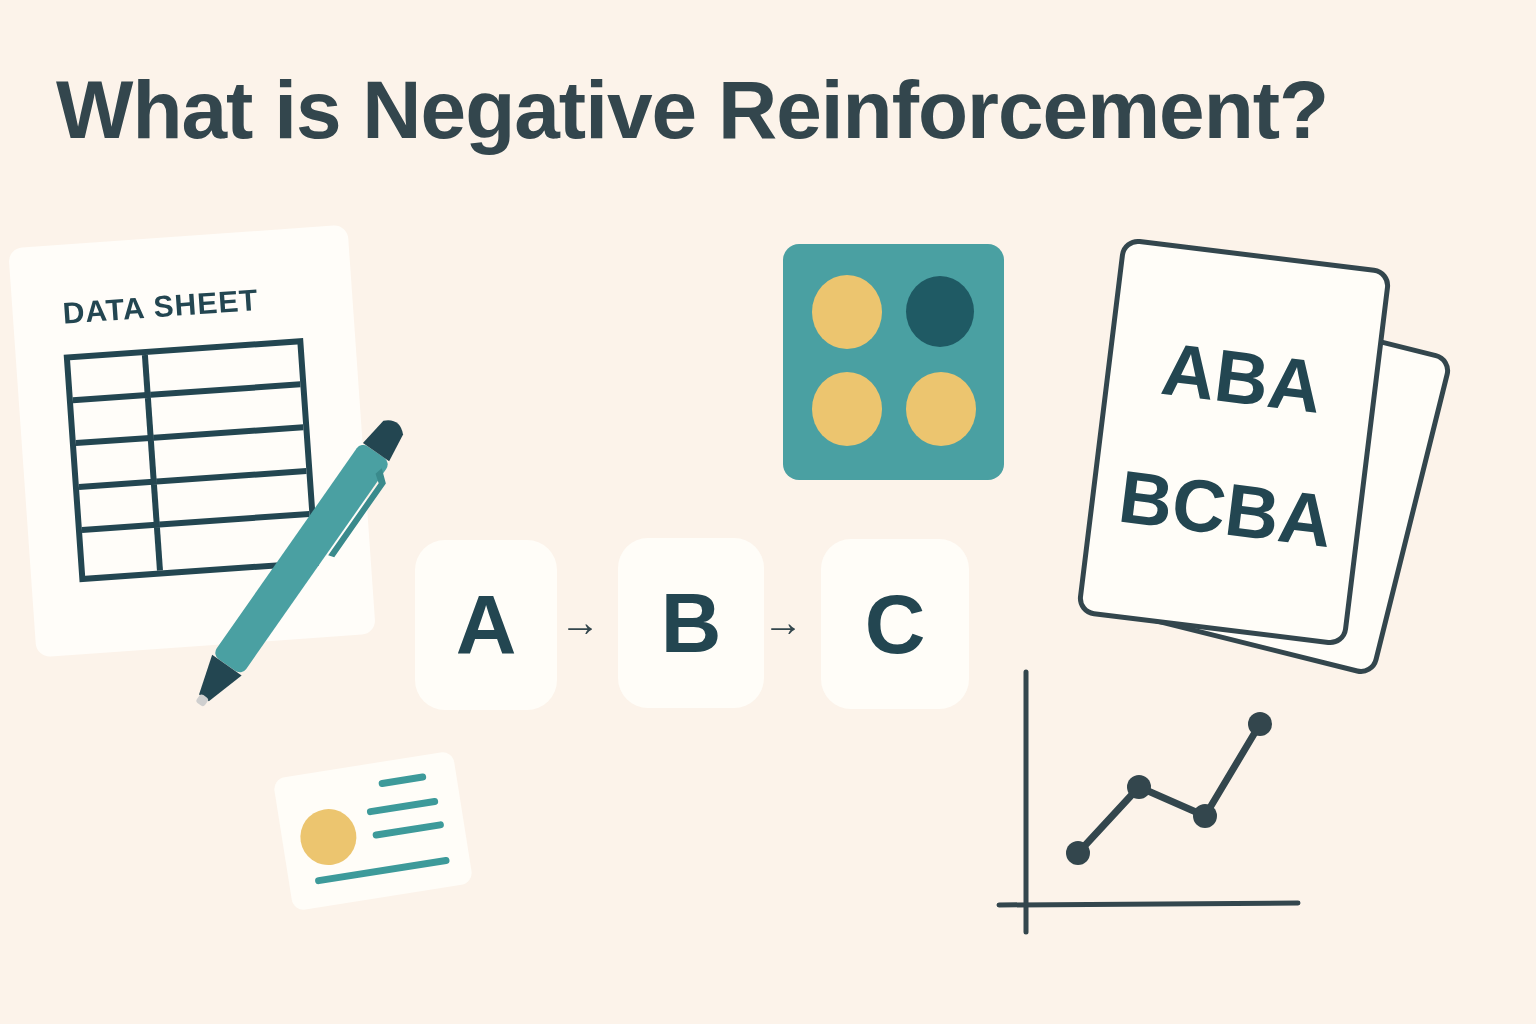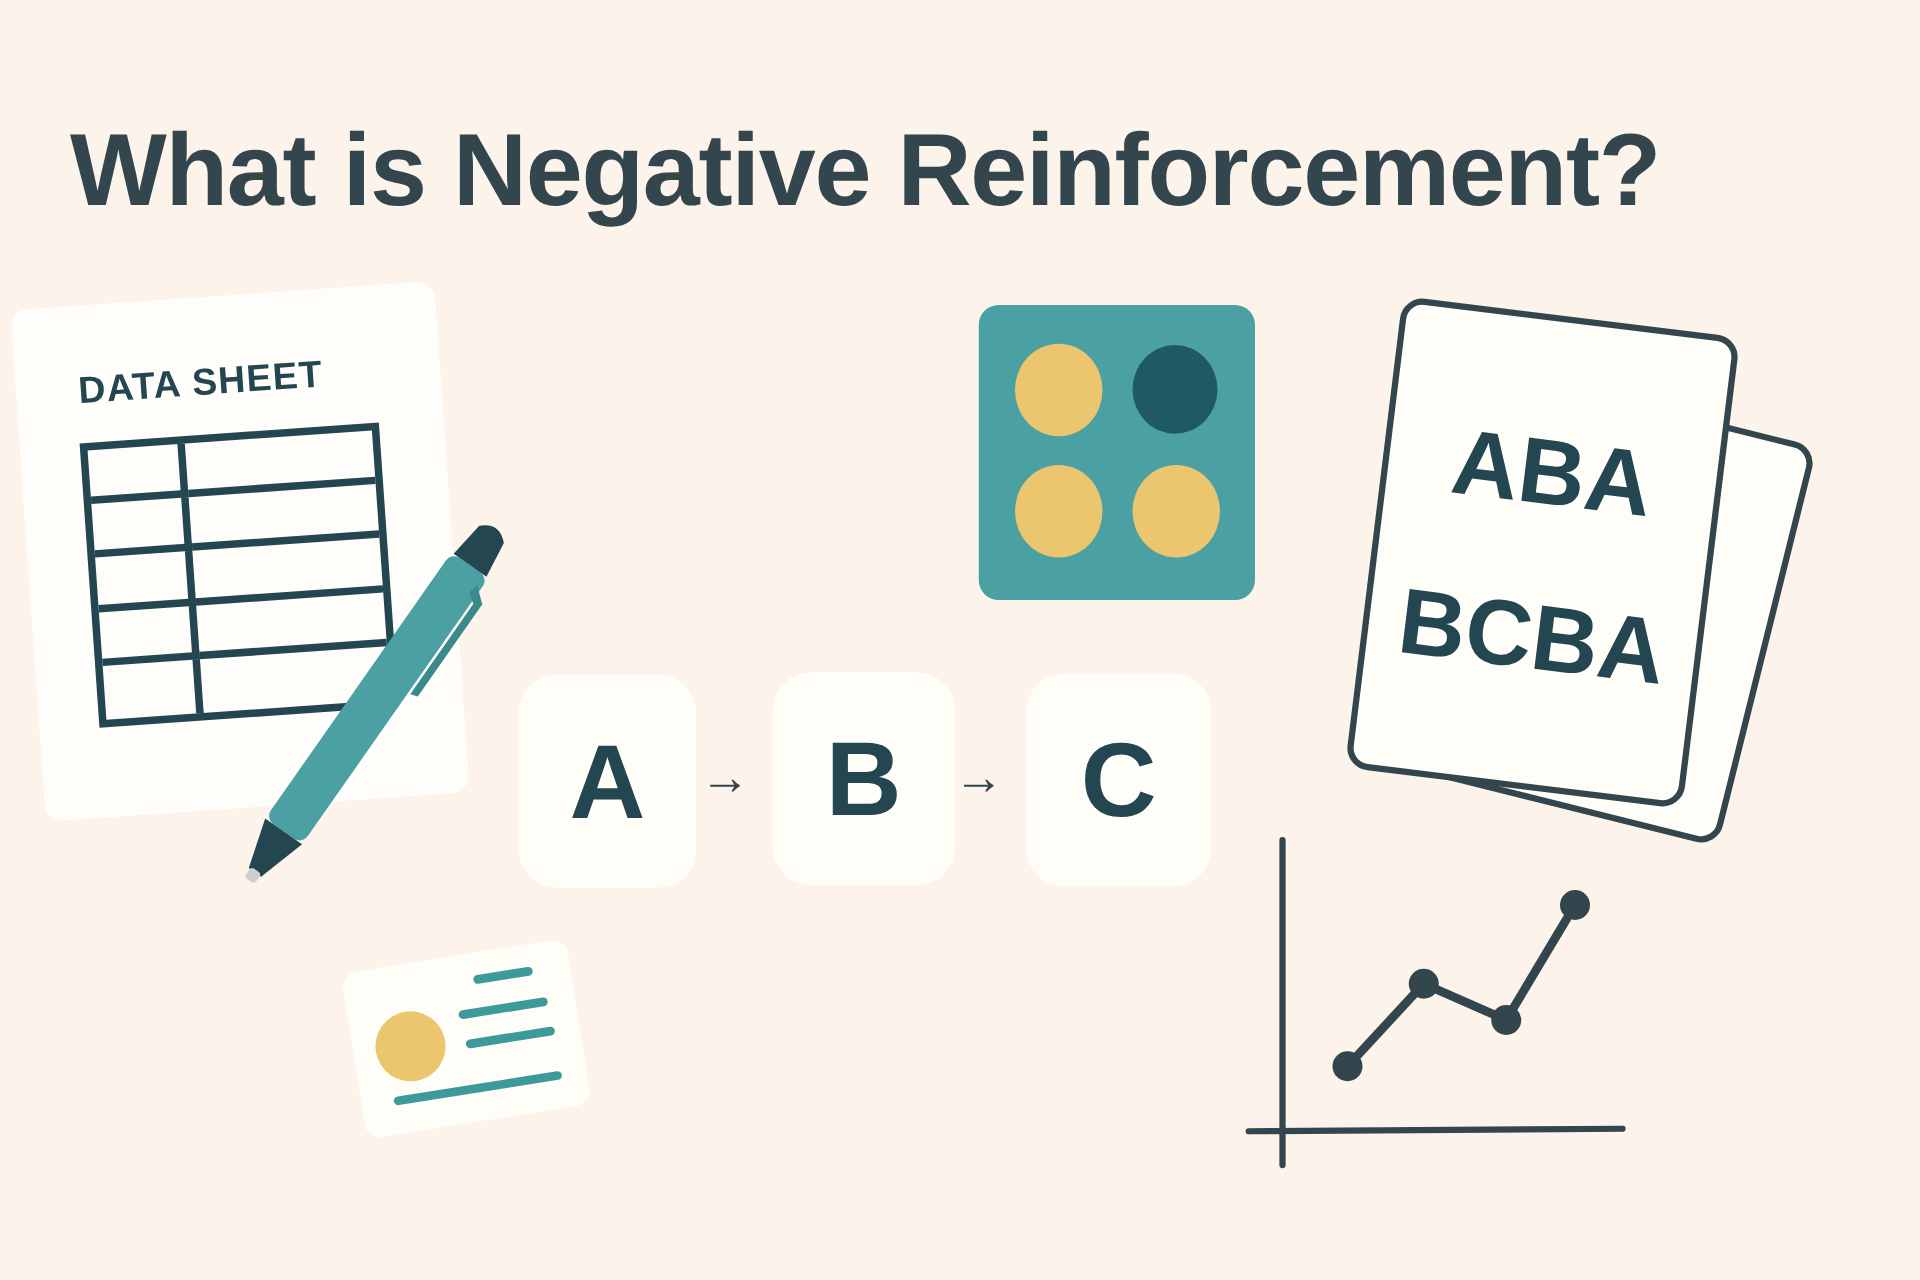--- a/index.html
+++ b/index.html
@@ -2,21 +2,21 @@
 <html><head>
 <meta charset="utf-8">
 <style>
   html, body { margin:0; padding:0; }
   body {
     width:1536px; height:1024px; overflow:hidden; position:relative;
     background:#fcf3ea;
     font-family:"Liberation Sans", sans-serif;
   }
   .title {
-    position:absolute; left:56px; top:96px;
+    position:absolute; left:56px; top:69px;
     font-size:82px; font-weight:bold; color:#33464d;
     letter-spacing:-1px; white-space:nowrap; line-height:1;
   }
   .abs { position:absolute; }
   .datasheet {
     left:22px; top:236px; width:340px; height:410px;
     background:#fffdf9; border-radius:14px;
     transform:rotate(-4deg); transform-origin:center;
   }
   .ds-title {

